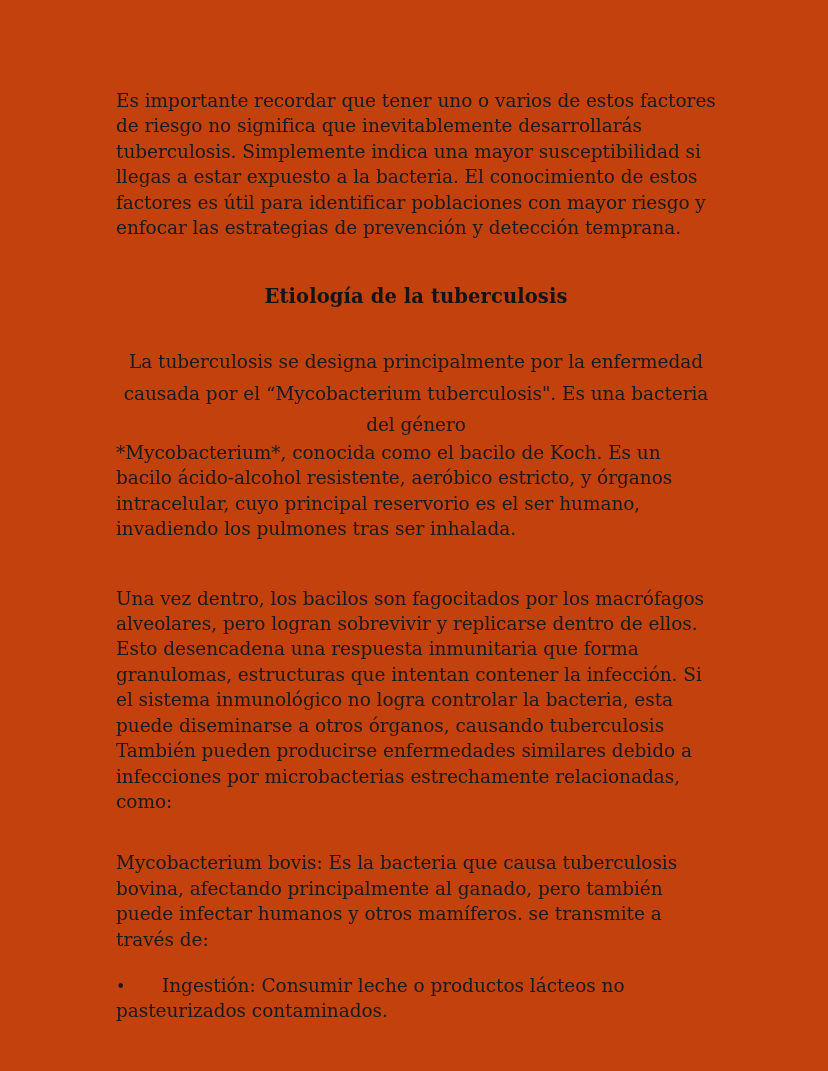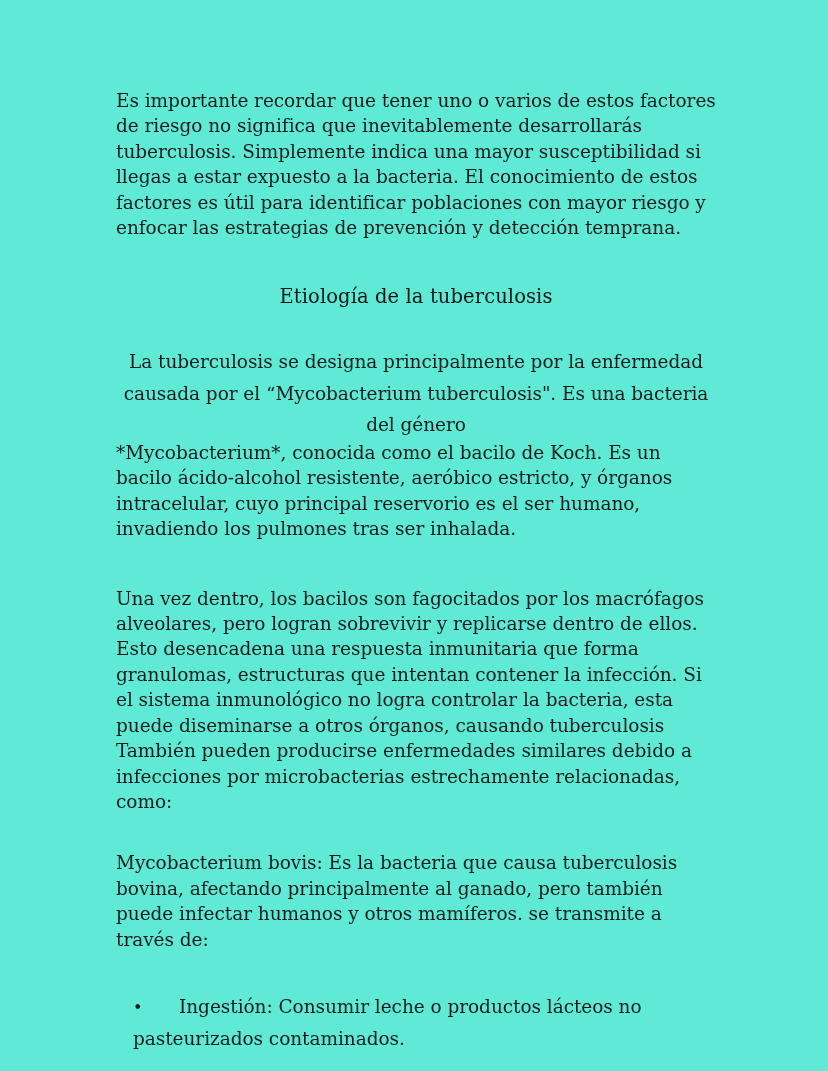--- a/index.html
+++ b/index.html
@@ -12,21 +12,21 @@
     height: 1071px;
     position: relative;
     overflow: hidden;
     font-family: "DejaVu Serif", "Liberation Serif", serif;
     color: #191b1f;
     -webkit-font-smoothing: antialiased;
   }
   .page {
     position: absolute;
     inset: 0;
-    background: #5eead4;
+    background: #c2410c;
   }
   .content {
     position: absolute;
     left: 116px;
     top: 88px;
     width: 600px;
   }
 
   
   .para {
@@ -46,33 +46,33 @@
     letter-spacing: -0.05px;
     text-align: center;
   }
 
   .spacer-xl { height: 44px; }
   .spacer-lg { height: 36px; }
   .spacer-sm { height: 22px; }
 
   .heading {
     font-size: 19.5px;
-    font-weight: 400;
+    font-weight: 700;
     text-align: center;
     line-height: 26px;
     margin: 0;
     color: #121418;
     letter-spacing: 0.1px;
   }
 
   
   .bullet-block {
     font-size: 18.5px;
-    line-height: 31px;
-    margin: 17px;
+    line-height: 24px;
+    margin: 0;
     color: #191b1f;
     letter-spacing: -0.05px;
   }
   .bullet-mark {
     display: inline-block;
     width: 46px;
     font-size: 16px;
     vertical-align: baseline;
   }
 </style>

